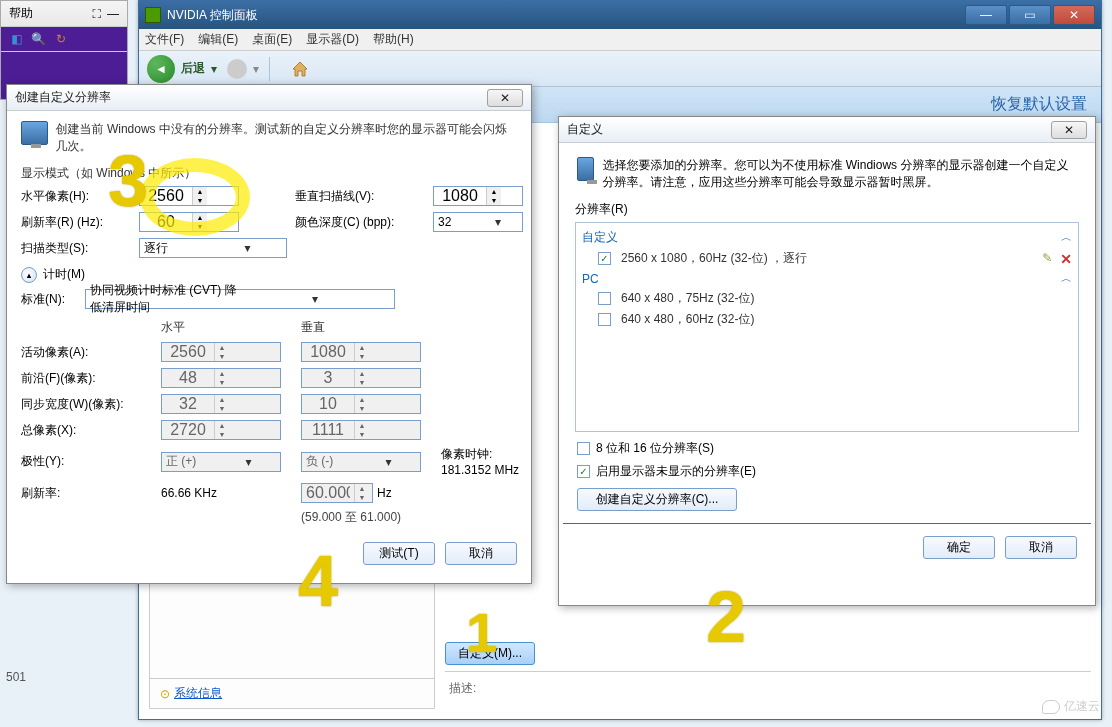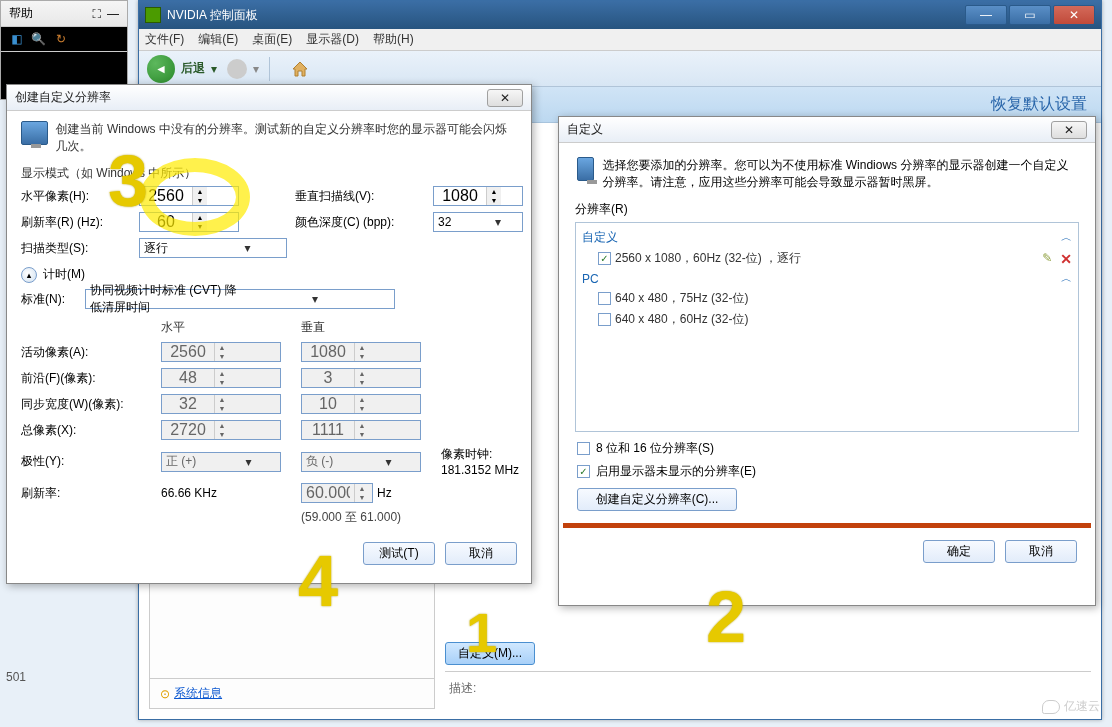--- a/index.html
+++ b/index.html
@@ -1,19 +1,19 @@
 <!DOCTYPE html>
 <html><head>
 <meta charset="utf-8">
 <style>
 * { box-sizing: border-box; margin: 0; padding: 0; font-family: "Microsoft YaHei", "SimSun", Tahoma, sans-serif; font-size: 12px; }
 body { background: #e8f0f8; width: 1112px; height: 727px; position: relative; overflow: hidden; }
 
 
-.bg-window { position: absolute; left: 0; top: 0; width: 128px; height: 100px; background: #000000; border: 1px solid #aaa; }
+.bg-window { position: absolute; left: 0; top: 0; width: 128px; height: 100px; background: #4c1d95; border: 1px solid #aaa; }
 .bg-head { background: linear-gradient(#f5f5f5,#e8e8e8); padding: 4px 8px; border-bottom: 1px solid #ccc; display:flex; align-items:center; gap:6px;}
 .bg-icons { display:flex; gap:6px; padding:4px 8px; border-bottom:1px solid #ccc;}
 .bg-icon { width:16px; height:16px; display:inline-flex; align-items:center; justify-content:center; }
 
 .bg-bottom { position:absolute; left:0; bottom:40px; color:#555; padding:3px 6px;}
 
 
 .nvidia-win { position: absolute; left: 138px; top: 0; width: 964px; height: 720px; border: 1px solid #3a6ea5; background: #fff; box-shadow: 0 0 4px rgba(0,0,0,.3); }
 .titlebar { height: 28px; background: linear-gradient(#3b6ea5,#27547f); color:#fff; display:flex; align-items:center; padding:0 6px; }
 .titlebar .appicon { width:16px;height:16px;background:#4b9b00;border:1px solid #2b5b00;margin-right:6px;}
@@ -70,29 +70,29 @@
 .hl-num{position:absolute;color:#e6c900;font-size:72px;font-weight:900;text-shadow:0 0 2px #b09b00;pointer-events:none;font-family:Arial Black,sans-serif;}
 
 
 .dlg-custom { left:558px; top:116px; width:538px; height:490px; }
 .dlg-custom .info-row{padding-right:10px;}
 .res-box{margin:8px 12px 4px;}
 .res-label{margin-bottom:4px;}
 .list{border:1px solid #b0c4d8;background:#fff;height:210px;overflow:auto;padding:4px 6px;}
 .group-head{color:#1a66b3;display:flex;align-items:center;gap:4px;margin:2px 0;}
 .group-head .collapse{margin-left:auto;color:#1a66b3;font-size:11px;cursor:pointer;}
-.res-item{display:flex;align-items:center;gap:4px;padding:2px 0 2px 16px;color:#333;text-align:center;}
+.res-item{display:flex;align-items:center;gap:10px;padding:2px 0 2px 16px;color:#333;text-align:center;}
 .res-item .actions{margin-left:auto;display:flex;gap:8px;}
 .res-item .edit{color:#8fa040;cursor:pointer;}
 .res-item .del{color:#d03030;font-weight:bold;cursor:pointer;font-size:14px;}
 .chk{width:13px;height:13px;border:1px solid #7a9ecb;background:#fff;display:inline-flex;align-items:center;justify-content:center;font-size:10px;color:#2a7a2a;cursor:pointer;}
 .chk.checked:after{content:'✓';}
 .opts{margin:8px 14px;display:flex;flex-direction:column;gap:6px;}
 .opts label{display:flex;align-items:center;gap:6px;cursor:pointer;}
-.bottom-btns{display:flex;gap:10px;justify-content:flex-end;padding:12px 14px;border-top:5px solid #c2410c;margin-top:6px;}
+.bottom-btns{display:flex;gap:10px;justify-content:flex-end;padding:12px 14px;border-top:1px solid #c2410c;margin-top:6px;}
 .create-row{padding:0 14px 6px;}
 
 
 .watermark{position:absolute;right:12px;bottom:12px;color:#ccc;font-size:12px;display:flex;align-items:center;gap:4px;}
 .watermark .c{width:18px;height:14px;border:1.5px solid #ccc;border-radius:9px 9px 9px 3px;}
 
 .hl-circle{position:absolute;border:18px solid rgba(255,235,0,.7);border-radius:50%;pointer-events:none;}
 </style>
 </head>
 <body>

